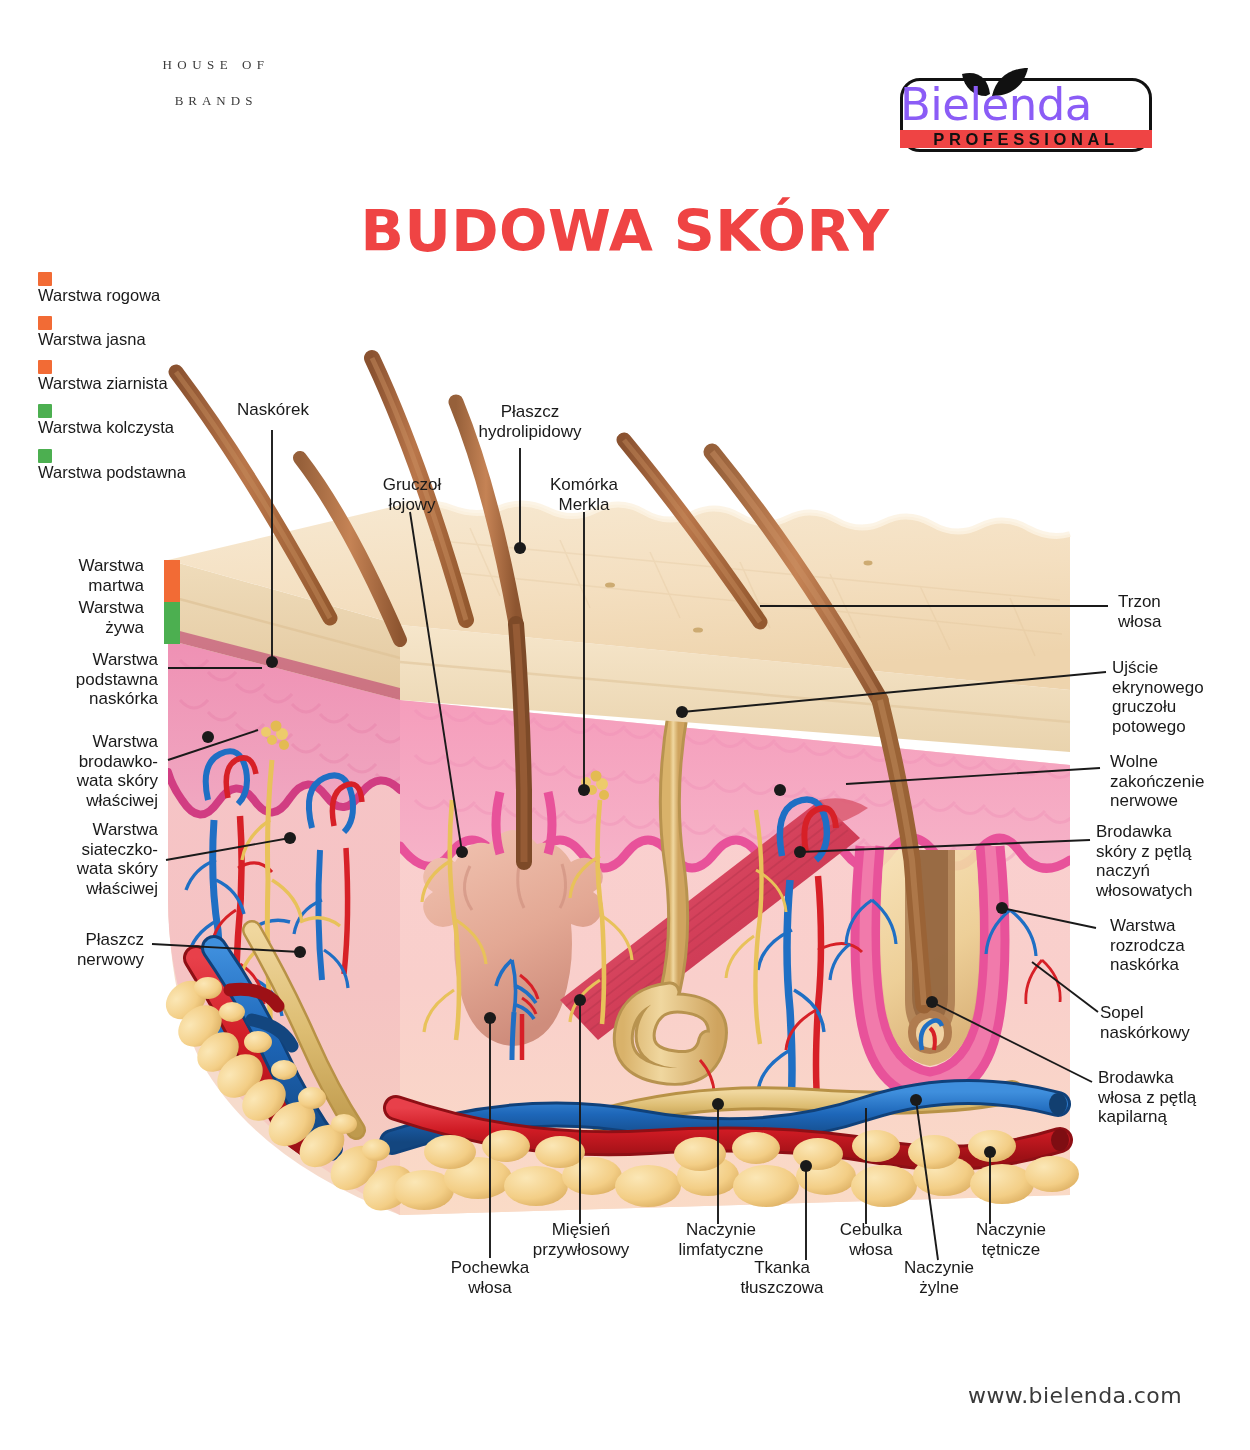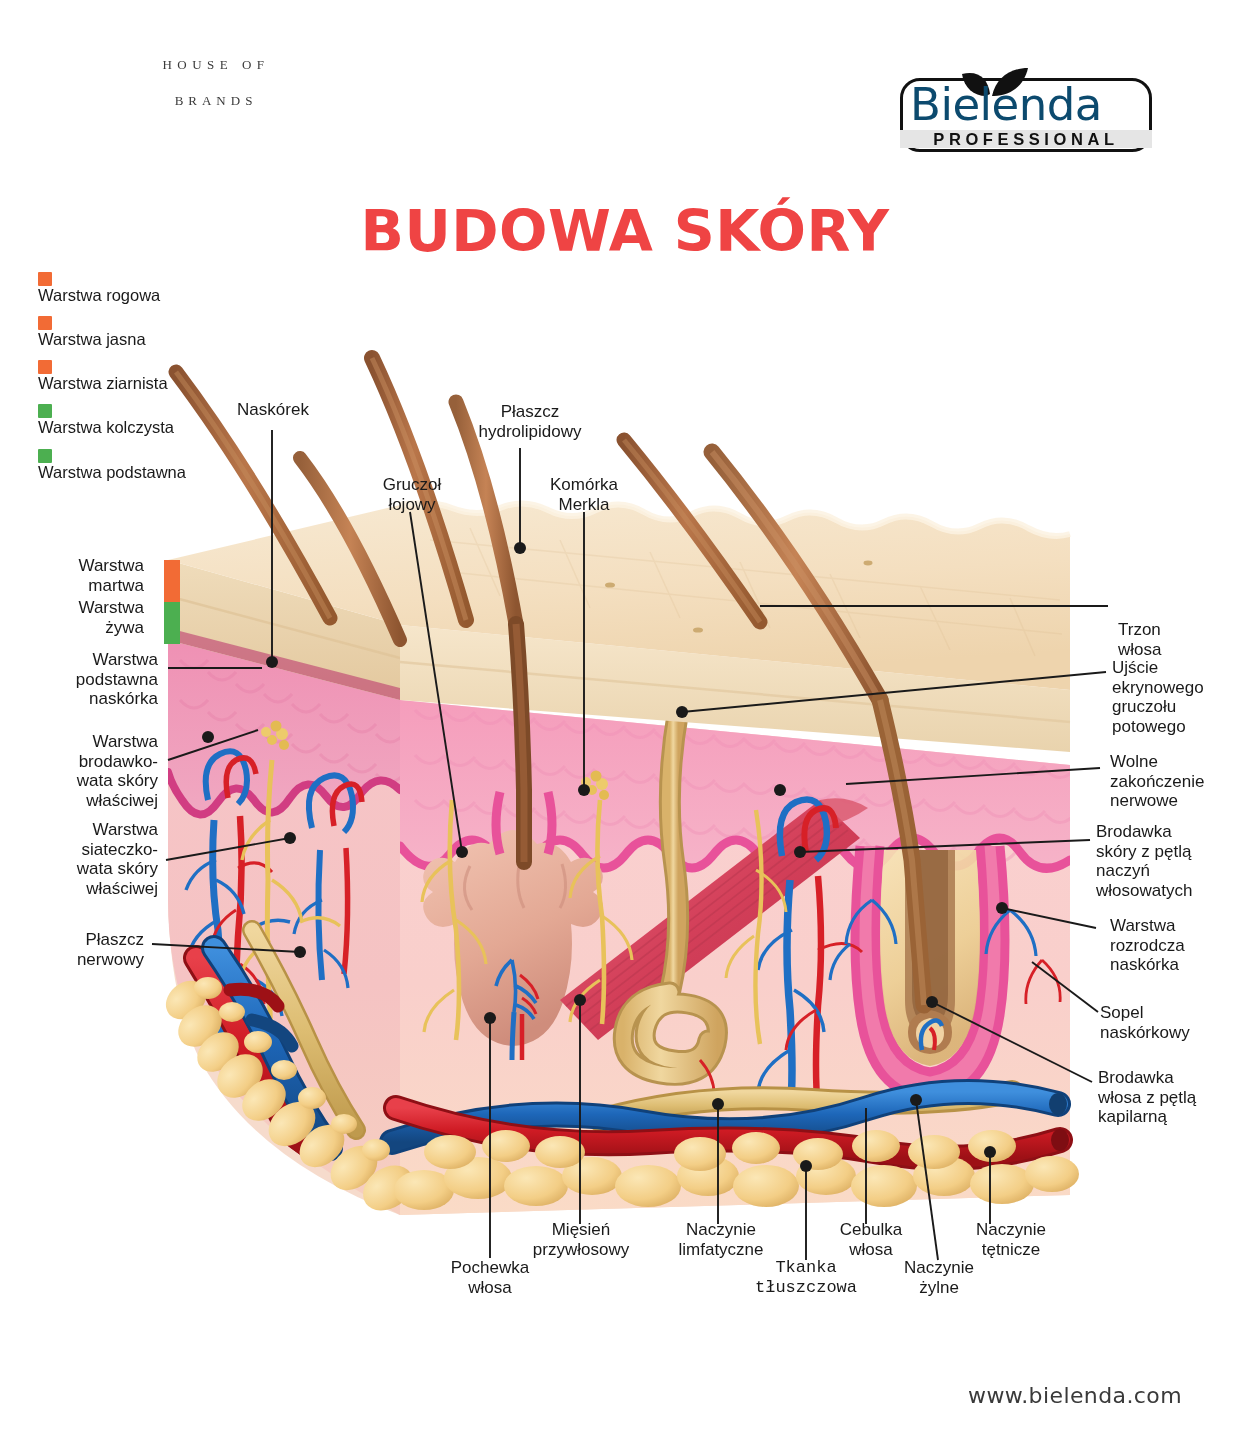--- a/index.html
+++ b/index.html
@@ -26,28 +26,28 @@
     font-family:"Liberation Serif","DejaVu Serif",serif;
     font-size:13px;letter-spacing:5px;color:#3a3a3a;margin-top:9px;
   }
 
   #bielenda-logo{left:900px;top:70px;width:260px;height:86px;}
   #bielenda-logo .bl-box{
     position:absolute;left:0;top:8px;width:252px;height:74px;
     border:3.5px solid #111;border-radius:20px;box-sizing:border-box;
   }
   #bielenda-logo .bl-name{
-    position:absolute;left:0;top:12px;width:212px;text-align:center;
-    font-size:45px;letter-spacing:-0.5px;color:#0c4a6e;line-height:1;
+    position:absolute;left:0;top:12px;width:212px;text-align:left;
+    font-size:45px;letter-spacing:-0.5px;color:#8b5cf6;line-height:1;
     font-family:"DejaVu Sans",sans-serif;
   }
   #bielenda-logo .bl-sub{
     position:absolute;left:0;top:60px;width:252px;text-align:center;
     font-size:16.5px;letter-spacing:4.6px;color:#111;font-weight:700;
-    background:#e5e5e5;line-height:1.1;
+    background:#ef4444;line-height:1.1;
   }
   #bielenda-logo .bl-leaf{position:absolute;}
 
   
   #page-title{
     left:0;top:198px;width:1250px;text-align:center;
     font-size:57px;font-weight:700;letter-spacing:0.5px;color:#ef4444;
     font-family:"DejaVu Sans",sans-serif;
   }
 
@@ -621,21 +621,21 @@
 nerwowy</div>
 
 <div class="abs lbl c" style="left:210px;top:400px;width:126px;">Naskórek</div>
 <div class="abs lbl c" style="left:352px;top:475px;width:120px;">Gruczoł
 łojowy</div>
 <div class="abs lbl c" style="left:440px;top:402px;width:180px;">Płaszcz
 hydrolipidowy</div>
 <div class="abs lbl c" style="left:524px;top:475px;width:120px;">Komórka
 Merkla</div>
 
-<div class="abs lbl l" style="left:1118px;top:592px;width:120px;margin-top:28px;">Trzon
+<div class="abs lbl l" style="left:1118px;top:592px;width:120px;">Trzon
 włosa</div>
 <div class="abs lbl l" style="left:1112px;top:658px;width:138px;">Ujście
 ekrynowego
 gruczołu
 potowego</div>
 <div class="abs lbl l" style="left:1110px;top:752px;width:140px;">Wolne
 zakończenie
 nerwowe</div>
 <div class="abs lbl l" style="left:1096px;top:822px;width:154px;">Brodawka
 skóry z pętlą
@@ -649,21 +649,21 @@
 <div class="abs lbl l" style="left:1098px;top:1068px;width:152px;">Brodawka
 włosa z pętlą
 kapilarną</div>
 
 <div class="abs lbl c" style="left:425px;top:1258px;width:130px;">Pochewka
 włosa</div>
 <div class="abs lbl c" style="left:510px;top:1220px;width:142px;">Mięsień
 przywłosowy</div>
 <div class="abs lbl c" style="left:654px;top:1220px;width:134px;">Naczynie
 limfatyczne</div>
-<div class="abs lbl c" style="left:738px;top:1258px;width:136px;font-family:Liberation Mono, monospace;">Tkanka
+<div class="abs lbl c" style="left:714px;top:1258px;width:136px;">Tkanka
 tłuszczowa</div>
 <div class="abs lbl c" style="left:812px;top:1220px;width:118px;">Cebulka
 włosa</div>
 <div class="abs lbl c" style="left:880px;top:1258px;width:118px;">Naczynie
 żylne</div>
 <div class="abs lbl c" style="left:948px;top:1220px;width:126px;">Naczynie
 tętnicze</div>
 
 <div id="footer-url" class="abs">www.bielenda.com</div>
 

